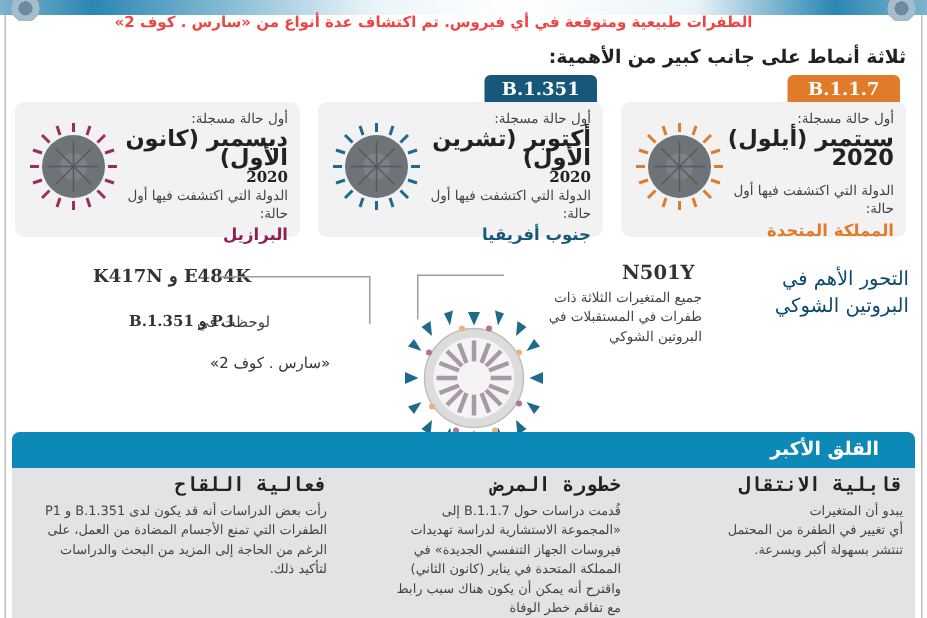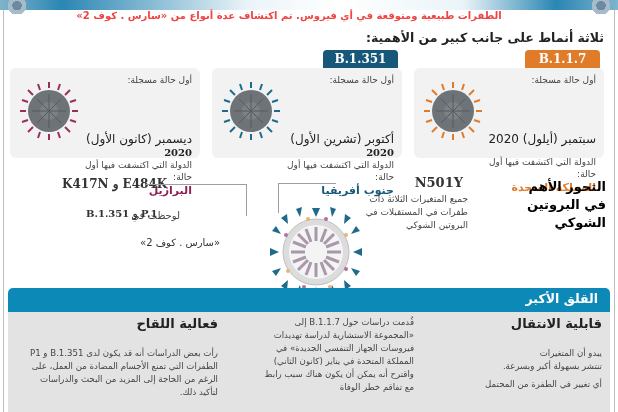--- a/index.html
+++ b/index.html
@@ -15,41 +15,41 @@
 
   .headline { position: absolute; top: 10px; right: 60px; left: 20px; font-size: 10px; font-weight: bold; color: #ef4444; text-align: center; white-space: nowrap; }
   .subhead { position: absolute; top: 30px; right: 14px; font-size: 12.5px; font-weight: bold; color: #222; }
 
   .variant { position: absolute; top: 50px; width: 190px; height: 108px; }
   .variant .tag { position: absolute; top: 0; right: 4px; width: 75px; height: 18px; border-radius: 4px 4px 0 0; color: #fff; font-family: "DejaVu Serif", serif; font-weight: bold; font-size: 12px; text-align: center; line-height: 18px; direction: ltr; }
   .variant .card { position: absolute; top: 18px; left: 0; right: 0; bottom: 0; background: #f2f2f2; border-radius: 6px; }
   .variant .virus { position: absolute; left: 8px; top: 12px; width: 62px; height: 62px; }
   .variant .info { position: absolute; right: 8px; top: 6px; width: 118px; text-align: right; }
   .variant .lbl { font-size: 9px; color: #444; line-height: 12px; }
-  .variant .date { font-size: 12px; font-weight: normal; color: #222; line-height: 13px; margin-top: 47px; }
+  .variant .date { font-size: 15px; font-weight: bold; color: #222; line-height: 13px; }
   .variant .year { font-family: "DejaVu Serif", serif; font-size: 10px; font-weight: bold; color: #222; line-height: 13px; }
   .variant .country { font-size: 11px; font-weight: bold; line-height: 15px; }
 
   .v1 { right: 14px; } .v2 { right: 216px; } .v3 { right: 418px; }
 
-  .mutation-title { position: absolute; top: 178px; right: 12px; width: 100px; font-size: 13px; font-weight: bold; color: #000000; text-align: right; line-height: 18px; }
+  .mutation-title { position: absolute; top: 178px; right: 12px; width: 100px; font-size: 13px; font-weight: normal; color: #0c4a6e; text-align: right; line-height: 18px; }
   .n501y { position: absolute; top: 175px; right: 155px; font-family: "DejaVu Serif", serif; font-weight: bold; font-size: 13px; direction: ltr; }
   .n501y-desc { position: absolute; top: 193px; right: 150px; width: 120px; font-size: 9px; color: #444; text-align: right; line-height: 13px; }
   .e484k { position: absolute; top: 177px; left: 62px; font-family: "DejaVu Serif", serif; font-weight: bold; font-size: 12px; direction: ltr; white-space: nowrap; }
   .e484k-desc { position: absolute; top: 209px; left: 90px; width: 90px; font-size: 10px; color: #444; text-align: right; line-height: 13px; }
   .e484k-variants { position: absolute; top: 208px; left: 86px; font-family: "DejaVu Serif", serif; font-size: 10px; font-weight: bold; color: #333; white-space: nowrap; }
   .sars-label { position: absolute; top: 237px; left: 140px; font-size: 10px; color: #333; white-space: nowrap; }
   .leader { position: absolute; background: #9e9e9e; }
   .central-virus { position: absolute; left: 268px; top: 205px; width: 96px; height: 92px; }
 
   .concern-bar { position: absolute; top: 288px; left: 8px; right: 8px; height: 24px; background: #0d89b8; border-radius: 5px 5px 0 0; }
-  .concern-bar span { position: absolute; right: 12px; top: 3px; font-size: 12.5px; font-weight: bold; color: #fff; }
+  .concern-bar span { position: absolute; right: 24px; top: 3px; font-size: 12.5px; font-weight: bold; color: #fff; }
   .concern-body { position: absolute; top: 312px; left: 8px; right: 8px; bottom: 0; background: #e3e3e3; }
   .col { position: absolute; top: 4px; text-align: right; }
-  .col h3 { font-size: 13px; font-weight: bold; color: #222; margin-bottom: 16px; }
+  .col h3 { font-size: 13px; font-weight: bold; color: #222; margin-bottom: 4px; font-family: Liberation Mono, monospace; }
   .col p { font-size: 8.6px; color: #444; line-height: 13px; }
   .col1 { right: 8px; width: 140px; } .col2 { right: 196px; width: 160px; } .col3 { right: 392px; width: 190px; }
 </style>
 </head>
 <body>
 
 <div class="frame"></div>
 <div class="top-banner"></div>
 <div class="corner left"></div>
 <div class="corner right"></div>
@@ -248,23 +248,24 @@
     </g>
 </svg>
 
 <div class="concern-bar">
   <span>القلق الأكبر</span>
 </div>
 <div class="concern-body">
   <div class="col col1">
     <h3>قابلية الانتقال</h3>
     <p>يبدو أن المتغيرات</p>
+    <p>أي تغيير في الطفرة من المحتمل</p>
     <p style="margin-bottom:5px">تنتشر بسهولة أكبر وبسرعة.</p>
-    <p>أي تغيير في الطفرة من المحتمل</p>
   </div>
   <div class="col col2">
+    <h3>خطورة المرض</h3>
     <p>قُدمت دراسات حول B.1.1.7 إلى «المجموعة الاستشارية لدراسة تهديدات فيروسات الجهاز التنفسي الجديدة» في المملكة المتحدة في يناير (كانون الثاني) واقترح أنه يمكن أن يكون هناك سبب رابط مع تفاقم خطر الوفاة</p>
   </div>
   <div class="col col3">
     <h3>فعالية اللقاح</h3>
     <p>رأت بعض الدراسات أنه قد يكون لدى B.1.351 و P1 الطفرات التي تمنع الأجسام المضادة من العمل، على الرغم من الحاجة إلى المزيد من البحث والدراسات لتأكيد ذلك.</p>
   </div>
 </div>
 
 </body></html>

